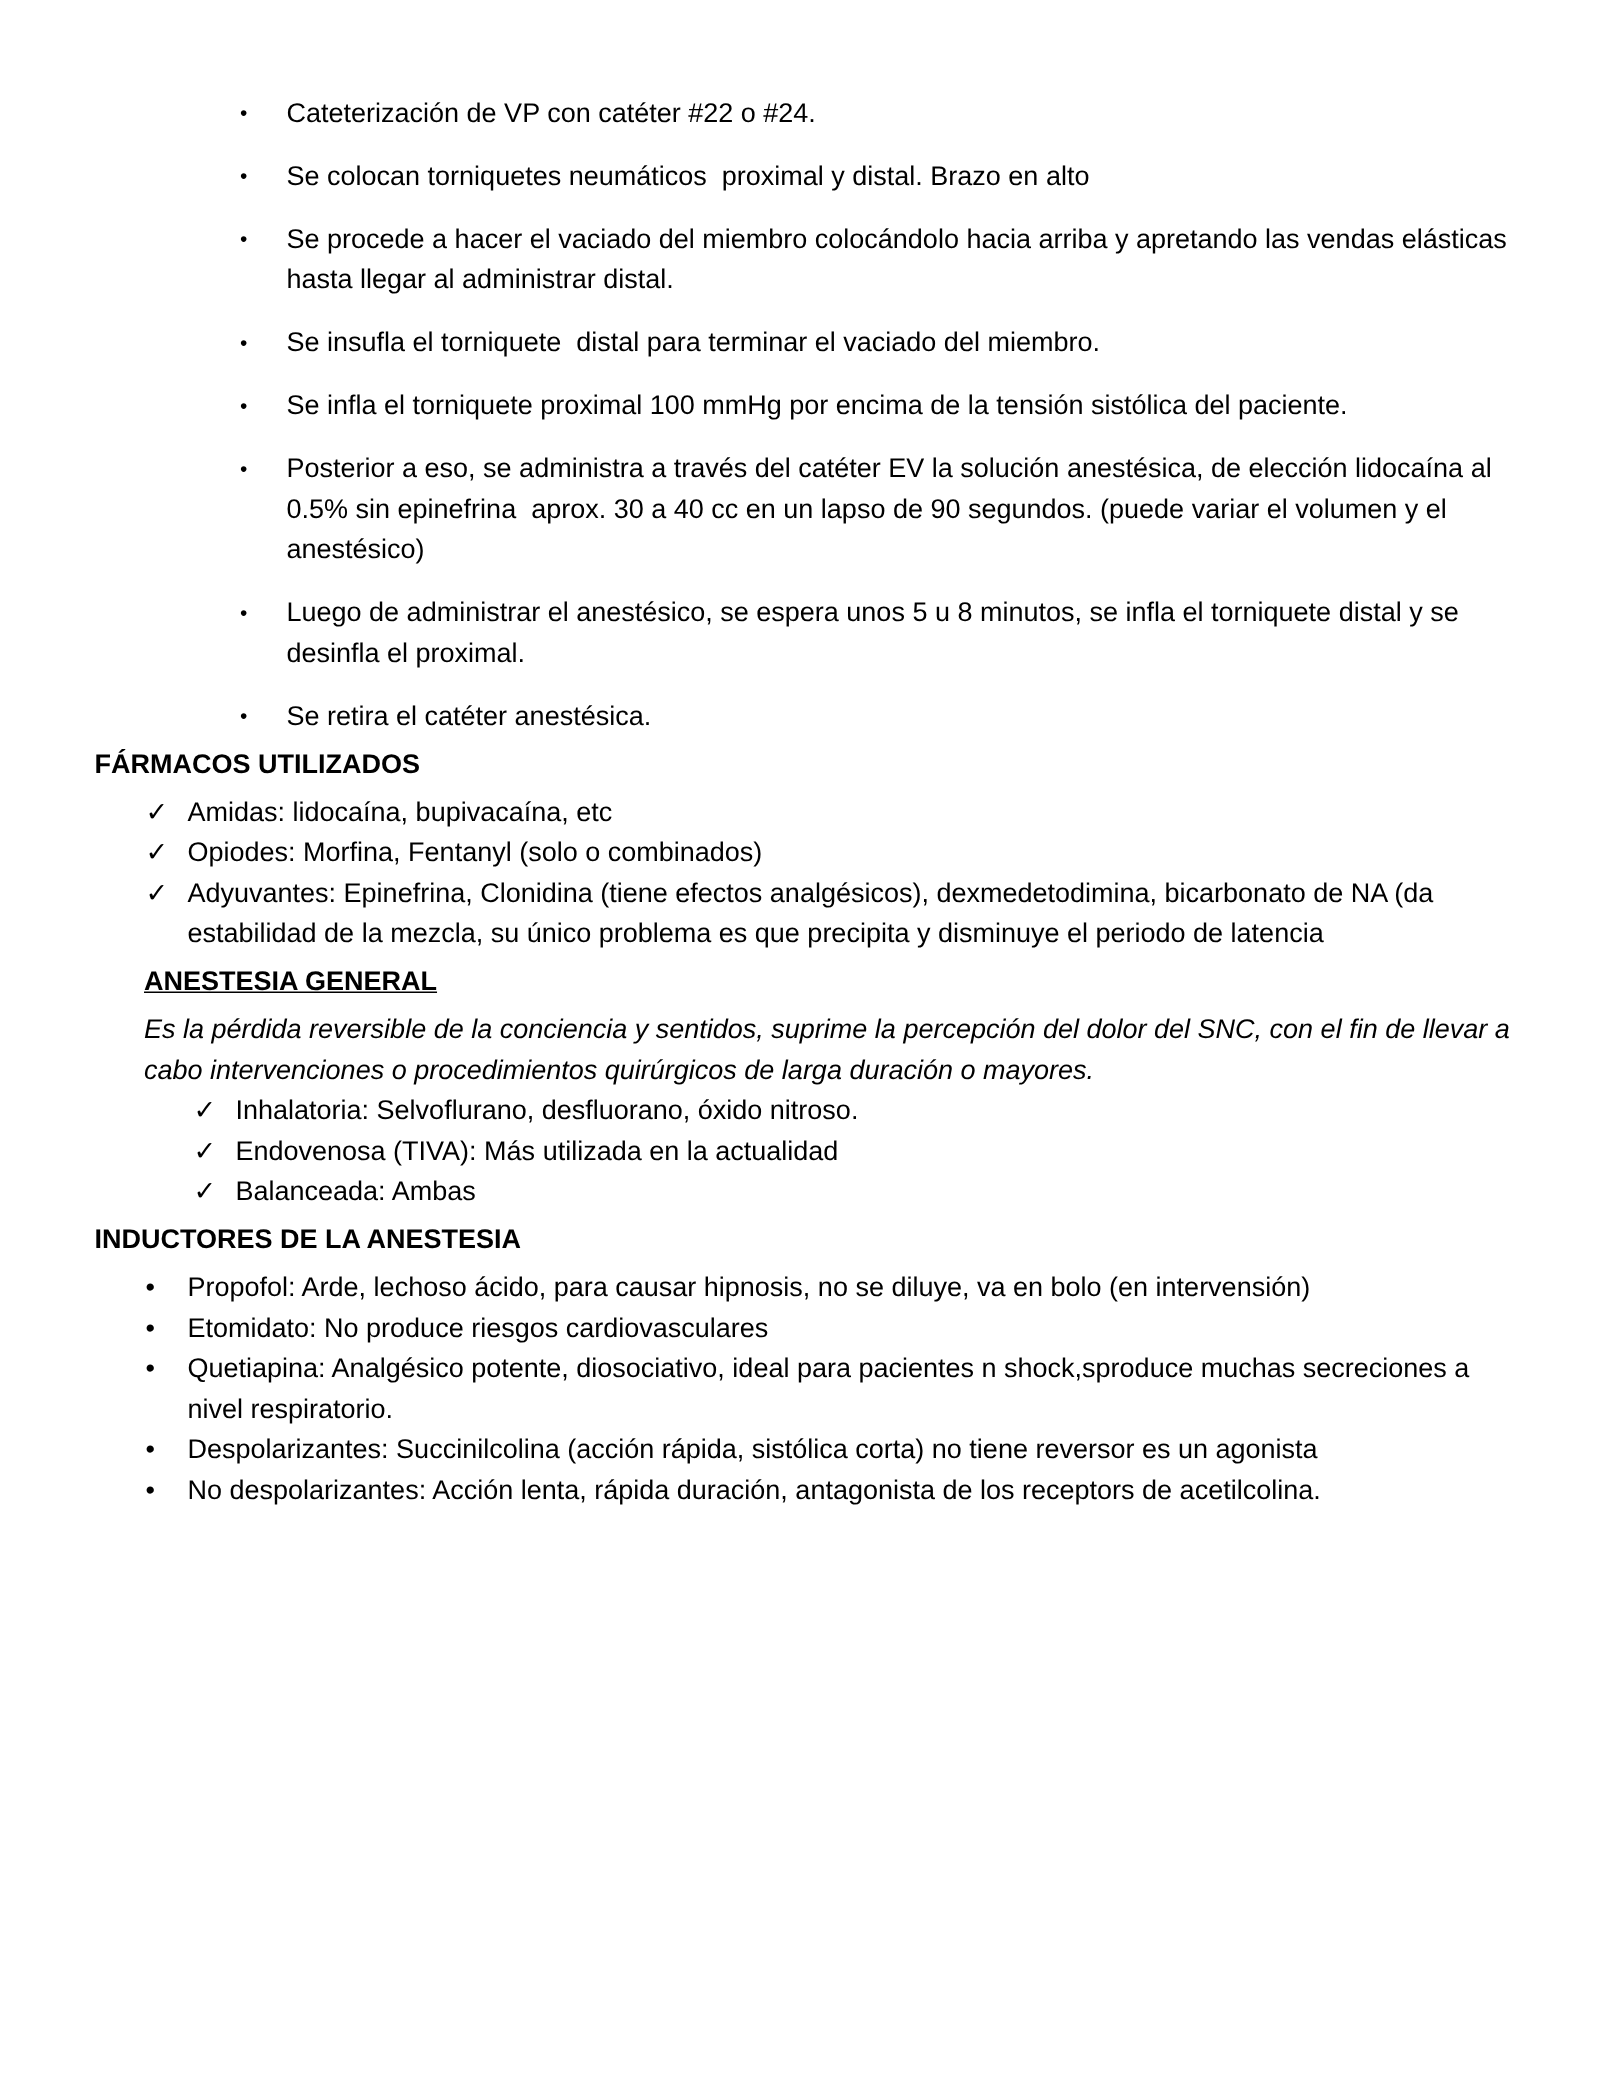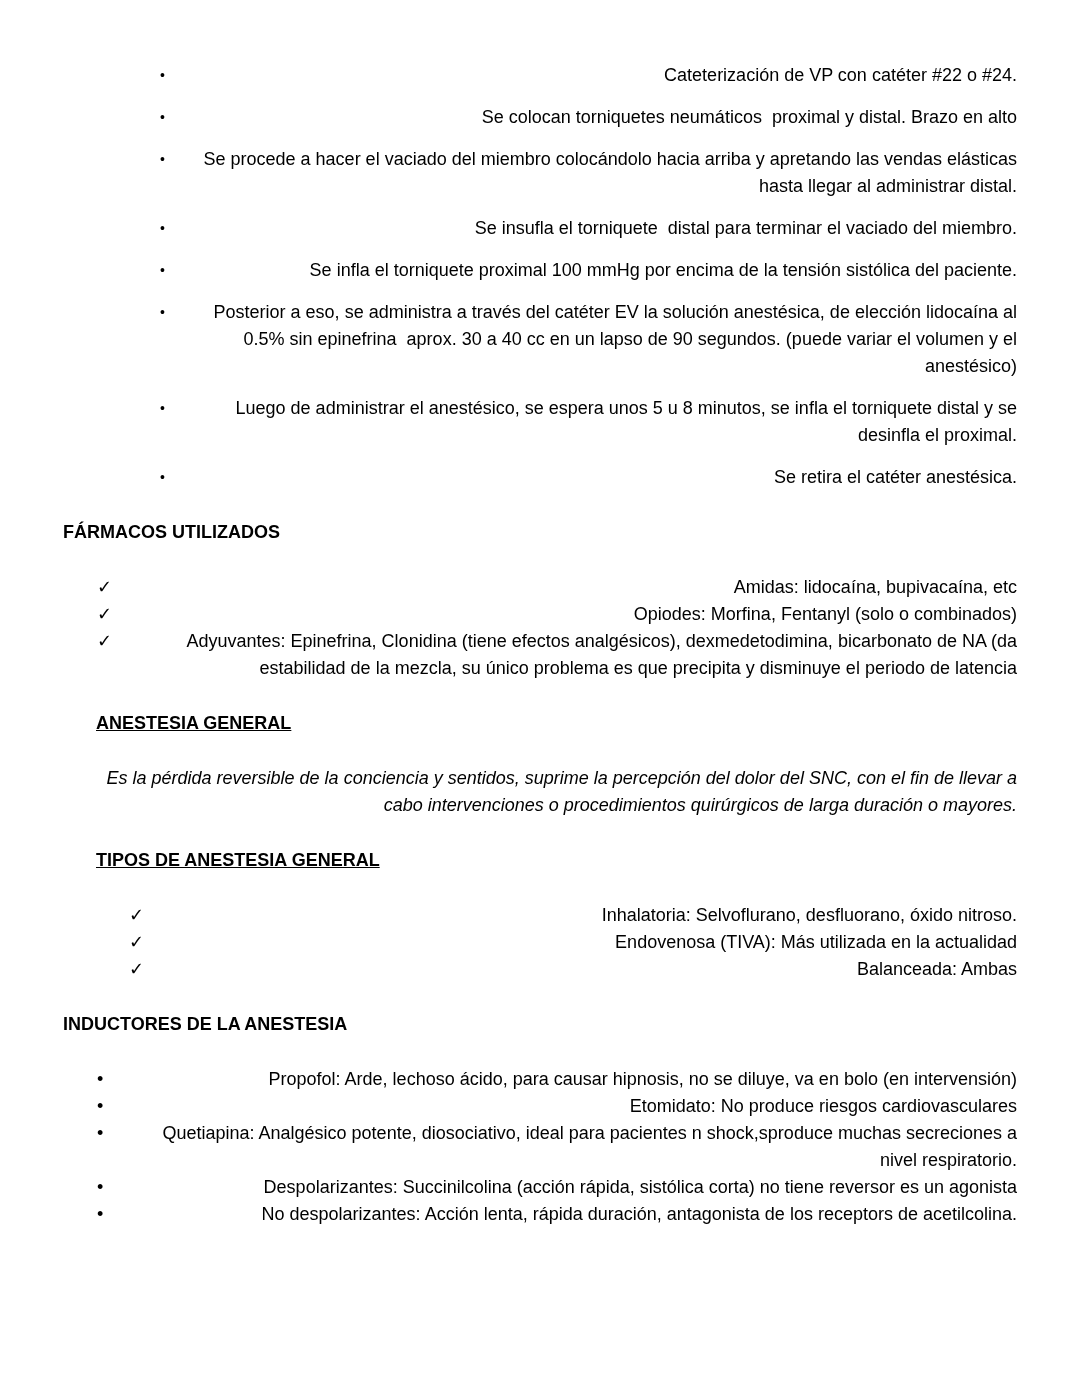--- a/index.html
+++ b/index.html
@@ -10,30 +10,30 @@
     background: #ffffff;
     color: #000000;
     font-family: "Liberation Sans", "DejaVu Sans", sans-serif;
     font-size: 18px;
     line-height: 27px;
     overflow: hidden;
   }
   .page { padding: 62px 63px 0 63px; width: 1080px; }
 
   .row { display: flex; align-items: flex-start; }
-  .txt { white-space: pre-wrap; flex: 1; text-align: right; }
+  .txt { white-space: pre-wrap; flex: 1; }
 
   
   .proc-list { margin-left: 97px; }
   .proc-list .row { margin-bottom: 15px; }
   .proc-list .row:last-child { margin-bottom: 0; }
   .proc-list .marker { width: 31px; flex: none; font-size: 14px; }
 
   
-  .heading { font-weight: bold; margin: 28px 0; }
+  .heading { font-weight: bold; margin: 5px 0; }
   .indent1 { margin-left: 33px; text-decoration: underline; }
 
   
   .check-list.lvl1 { margin-left: 34px; }
   .check-list.lvl2 { margin-left: 66px; }
   .check-list .marker { width: 28px; flex: none; }
 
   
   .dot-list { margin-left: 34px; }
   .dot-list .marker { width: 28px; flex: none; }
@@ -92,21 +92,20 @@
     </div>
     <div class="row">
       <span class="marker">✓</span>
       <span class="txt">Adyuvantes: Epinefrina, Clonidina (tiene efectos analgésicos), dexmedetodimina, bicarbonato de NA (da estabilidad de la mezcla, su único problema es que precipita y disminuye el periodo de latencia</span>
     </div>
   </div>
 
   <div class="heading indent1">ANESTESIA GENERAL</div>
   <p class="para txt">Es la pérdida reversible de la conciencia y sentidos, suprime la percepción del dolor del SNC, con el fin de llevar a cabo intervenciones o procedimientos quirúrgicos de larga duración o mayores.</p>
 
-  <div class="heading indent1">TIPOS DE ANESTESIA GENERAL</div>
   <div class="check-list lvl2">
     <div class="row">
       <span class="marker">✓</span>
       <span class="txt">Inhalatoria: Selvoflurano, desfluorano, óxido nitroso.</span>
     </div>
     <div class="row">
       <span class="marker">✓</span>
       <span class="txt">Endovenosa (TIVA): Más utilizada en la actualidad</span>
     </div>
     <div class="row">

